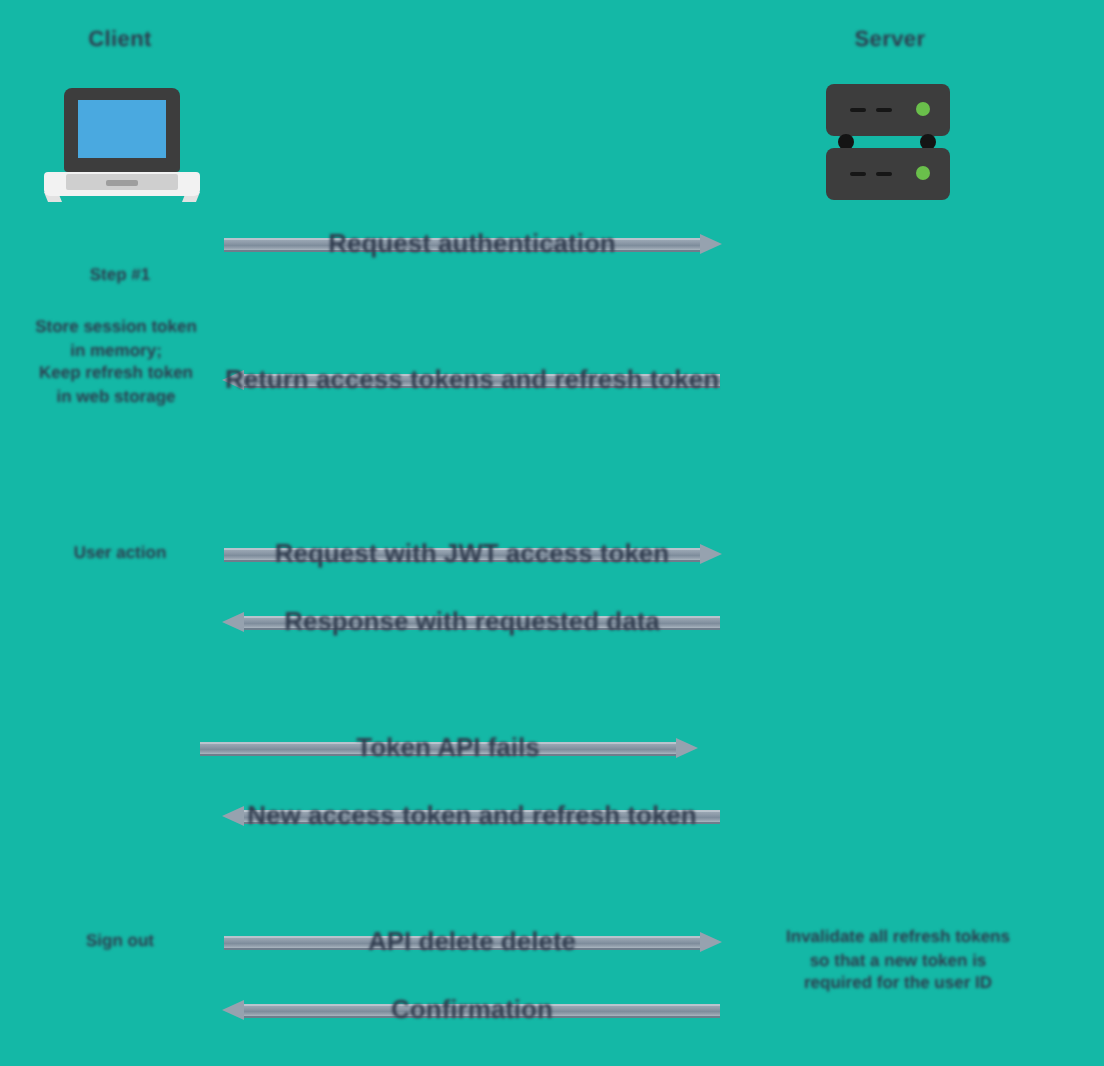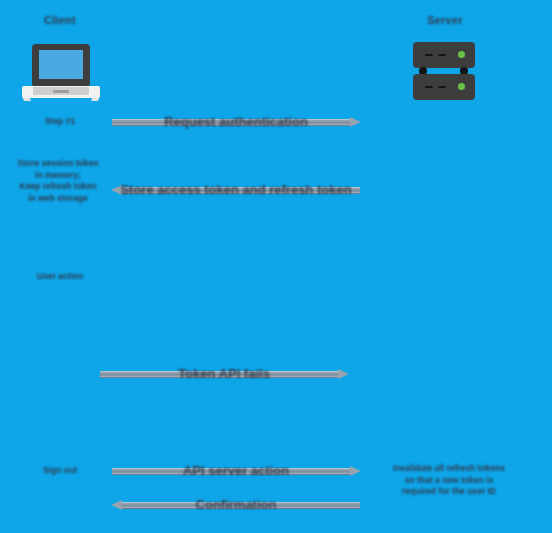--- a/index.html
+++ b/index.html
@@ -8,21 +8,21 @@
     padding: 0;
     background: #000000;
   }
   body {
     font-family: "Liberation Sans", sans-serif;
   }
   #stage {
     position: relative;
     width: 552px;
     height: 533px;
-    background: #0ea5e9;
+    background: #14b8a6;
     overflow: hidden;
   }
 
   
   .col-title {
     position: absolute;
     text-align: center;
     font-size: 11px;
     font-weight: bold;
     color: #2f3b4d;
@@ -201,64 +201,79 @@
     <div class="dash" style="left:25px; top:12px;"></div>
     <div class="led" style="left:45px; top:9px;"></div>
     <div class="leg l"></div>
     <div class="leg r"></div>
     <div class="unit bottom"></div>
     <div class="dash" style="left:12px; top:44px;"></div>
     <div class="dash" style="left:25px; top:44px;"></div>
     <div class="led" style="left:45px; top:41px;"></div>
   </div>
 
-  <div class="side-label left" style="left:20px; top:116px; width:80px;">Step #1</div>
+  <div class="side-label left" style="left:20px; top:132px; width:80px;">Step #1</div>
 
   <div class="arrow" style="left:112px; top:117px; width:248px;">
     <div class="shaft" style="left:0; right:10px;"></div>
     <div class="head right"></div>
     <div class="arrow-label">Request authentication</div>
   </div>
 
   <div class="side-label left" style="left:4px; top:158px; width:108px; white-space:pre-line;">Store session token
 in memory;
 Keep refresh token
 in web storage</div>
 
 
   <div class="arrow" style="left:112px; top:185px; width:248px;">
     <div class="shaft" style="left:10px; right:0;"></div>
     <div class="head left"></div>
-    <div class="arrow-label">Store access token and refresh token</div>
+    <div class="arrow-label">Return access tokens and refresh token</div>
   </div>
 
   <div class="side-label left" style="left:20px; top:271px; width:80px;">User action</div>
 
 
-
+  <div class="arrow" style="left:112px; top:272px; width:248px;">
+    <div class="shaft" style="left:0; right:10px;"></div>
+    <div class="head right"></div>
+    <div class="arrow-label">Request with JWT access token</div>
+  </div>
+
+  <div class="arrow" style="left:112px; top:306px; width:248px;">
+    <div class="shaft" style="left:10px; right:0;"></div>
+    <div class="head left"></div>
+    <div class="arrow-label">Response with requested data</div>
+  </div>
 
 
 
   <div class="arrow" style="left:100px; top:369px; width:248px;">
     <div class="shaft" style="left:0; right:10px;"></div>
     <div class="head right"></div>
     <div class="arrow-label">Token API fails</div>
   </div>
 
+  <div class="arrow" style="left:112px; top:403px; width:248px;">
+    <div class="shaft" style="left:10px; right:0;"></div>
+    <div class="head left"></div>
+    <div class="arrow-label">New access token and refresh token</div>
+  </div>
 
   <div class="side-label left" style="left:20px; top:465px; width:80px;">Sign out</div>
 
   <div class="side-label right" style="left:376px; top:463px; width:146px; white-space:pre-line;">Invalidate all refresh tokens
 so that a new token is
 required for the user ID</div>
 
   <div class="arrow" style="left:112px; top:466px; width:248px;">
     <div class="shaft" style="left:0; right:10px;"></div>
     <div class="head right"></div>
-    <div class="arrow-label">API server action</div>
+    <div class="arrow-label">API delete delete</div>
   </div>
 
   <div class="arrow" style="left:112px; top:500px; width:248px;">
     <div class="shaft" style="left:10px; right:0;"></div>
     <div class="head left"></div>
     <div class="arrow-label">Confirmation</div>
   </div>
 
 </div>
 

